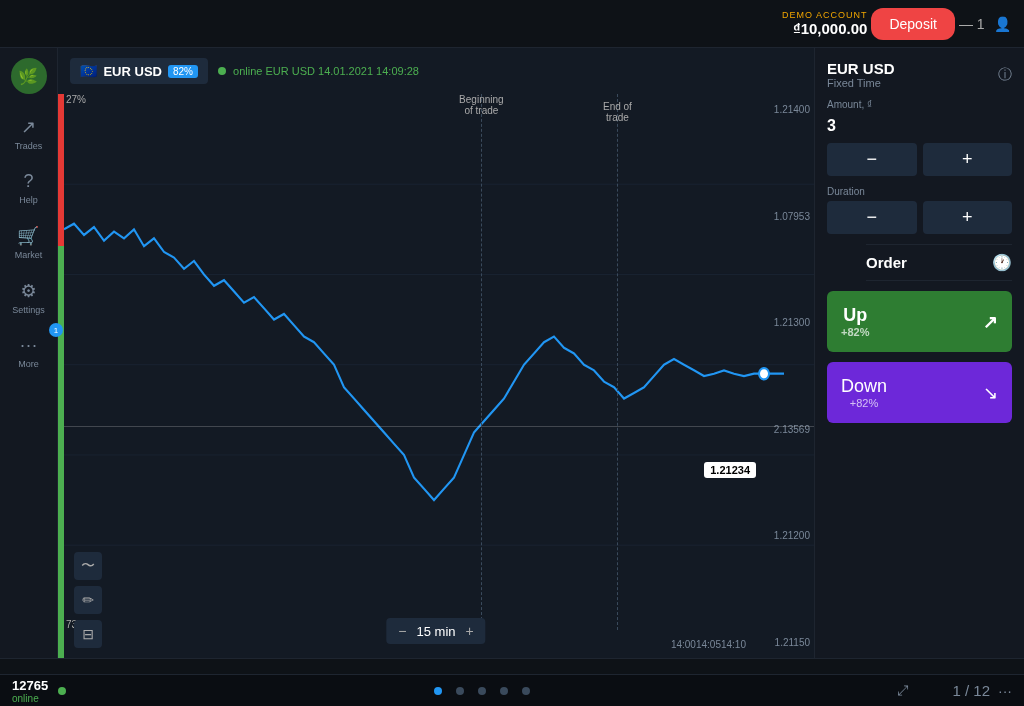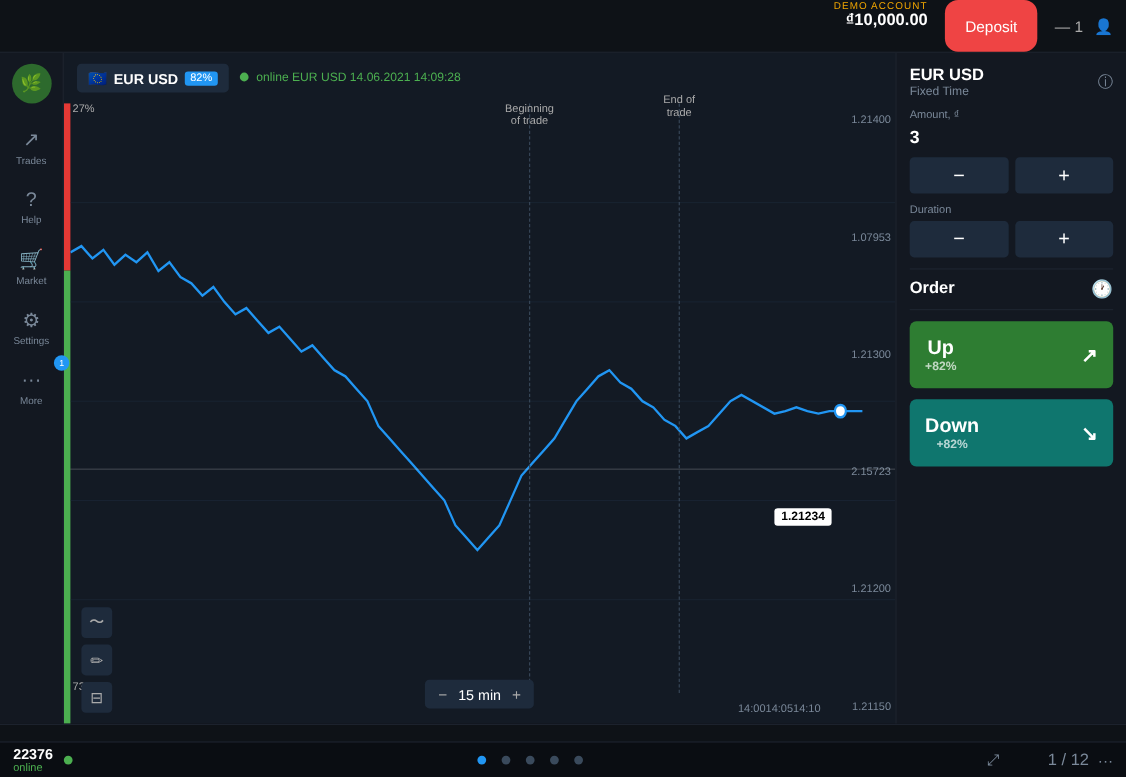--- a/index.html
+++ b/index.html
@@ -13,23 +13,24 @@
       position: relative;
     }
 
     
     .header {
       position: absolute;
       top: 0; left: 0; right: 0;
       height: 48px;
       background: #0e1217;
       display: flex;
+      align-items: center;
       justify-content: flex-end;
       padding: 0 12px;
-      gap: 16px;
+      gap: 4px;
       z-index: 10;
       border-bottom: 1px solid #1e2530;
     }
     .demo-account {
       text-align: right;
     }
     .demo-label {
       font-size: 9px;
       color: #f0a500;
       letter-spacing: 1px;
@@ -398,24 +399,26 @@
       border-radius: 4px;
       color: #fff;
       font-size: 18px;
       padding: 6px;
       cursor: pointer;
       text-align: center;
     }
 
     .order-row {
       display: flex;
+      align-items: center;
       justify-content: space-between;
       padding: 8px 0;
       border-top: 1px solid #1e2530;
       border-bottom: 1px solid #1e2530;
+      margin-left: 39px;
     }
     .order-label {
       font-size: 15px;
       font-weight: bold;
       color: #fff;
     }
     .order-clock {
       color: #7a8899;
       font-size: 16px;
       cursor: pointer;
@@ -429,26 +432,26 @@
       font-size: 18px;
       font-weight: bold;
       padding: 14px;
       cursor: pointer;
       width: 100%;
       display: flex;
       align-items: center;
       justify-content: space-between;
     }
     .down-btn {
-      background: #0f766e;
+      background: #6d28d9;
       border: none;
       border-radius: 6px;
       color: #fff;
       font-size: 18px;
-      font-weight: bold;
+      font-weight: normal;
       padding: 14px;
       cursor: pointer;
       width: 100%;
       display: flex;
       align-items: center;
       justify-content: space-between;
     }
     .btn-sub { font-size: 11px; color: rgba(255,255,255,0.7); }
     .btn-arrow { font-size: 18px; }
 
@@ -594,31 +597,31 @@
   <span class="pct-bot">73%</span>
 
   <div class="chart-header">
     <div class="asset-badge">
       <span class="asset-flag">🇪🇺</span>
       <span class="asset-name">EUR USD</span>
       <span class="pct-badge">82%</span>
     </div>
     <div class="chart-subtitle">
       <span class="dot"></span>
-      <span>online EUR USD 14.06.2021 14:09:28</span>
+      <span>online EUR USD 14.01.2021 14:09:28</span>
     </div>
   </div>
 
   <div class="vline" style="left: 56%;"></div>
   <div class="vline-label" style="left: 56%; top: 46px;">
     <span style="font-size:10px; color:#aaa; white-space:nowrap;">Beginning<br>of trade</span>
   </div>
 
   <div class="vline" style="left: 74%;"></div>
-  <div class="vline-label" style="left: 74%; top: 38px;">
+  <div class="vline-label" style="left: 74%; top: 53px;">
     <span style="font-size:10px; color:#aaa; white-space:nowrap;">End of<br>trade</span>
   </div>
 
   <div class="hline" style="top: 62%;"></div>
 
   <div class="price-tag" style="top: calc(62% + 46px - 10px);">1.21234</div>
 
   <div class="chart-canvas">
     <svg id="chart-svg" viewBox="0 0 750 500" preserveAspectRatio="none">
 
@@ -641,21 +644,21 @@
         " fill="none" stroke="#2196f3" stroke-width="2"></polyline>
 
       <circle cx="700" cy="248" r="5" fill="#fff" stroke="#2196f3" stroke-width="2"></circle>
     </svg>
   </div>
 
   <div class="price-labels">
     <span class="price-label">1.21400</span>
     <span class="price-label">1.07953</span>
     <span class="price-label">1.21300</span>
-    <span class="price-label">2.15723</span>
+    <span class="price-label">2.13569</span>
     <span class="price-label">1.21200</span>
     <span class="price-label">1.21150</span>
   </div>
 
   <div class="time-labels">
     <span class="time-label">14:00</span>
     <span class="time-label">14:05</span>
     <span class="time-label">14:10</span>
   </div>
 
@@ -729,21 +732,21 @@
   <span class="arrow-sm">▼</span>
   <span class="bottom-text">Initial Jobless Claims</span>
   <div class="bottom-right">
     <span>▶</span>
     <span>How do I trade?</span>
   </div>
 </div>
 
 <div class="bottom-mini">
   <div style="display:flex; flex-direction:column; align-items:flex-start;">
-    <span class="mini-val">22376</span>
+    <span class="mini-val">12765</span>
     <span class="mini-online">online</span>
   </div>
   <div class="mini-dot"></div>
   <div class="mini-dots-row">
     <div class="mini-dot-nav active"></div>
     <div class="mini-dot-nav"></div>
     <div class="mini-dot-nav"></div>
     <div class="mini-dot-nav"></div>
     <div class="mini-dot-nav"></div>
   </div>

